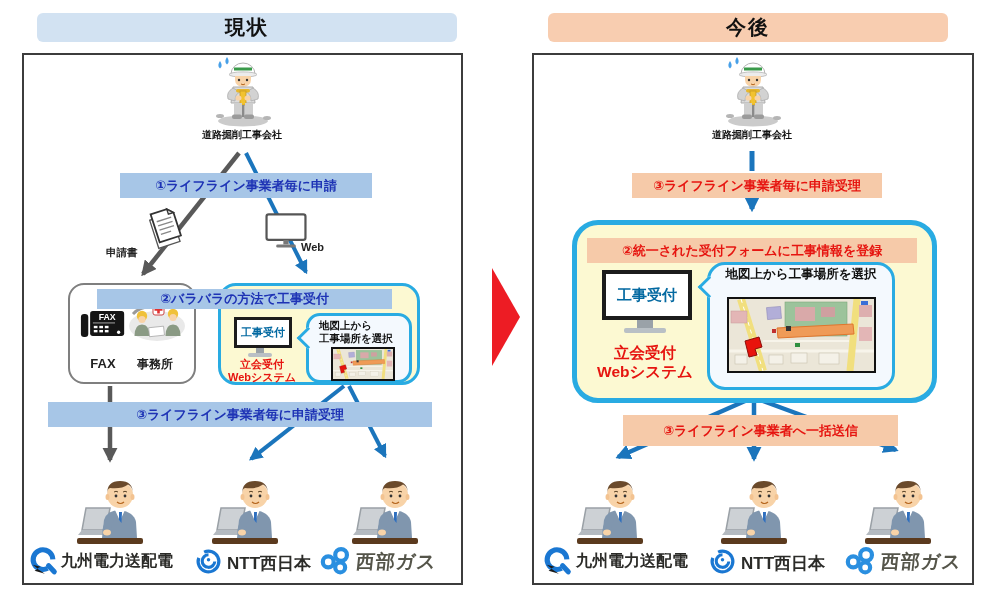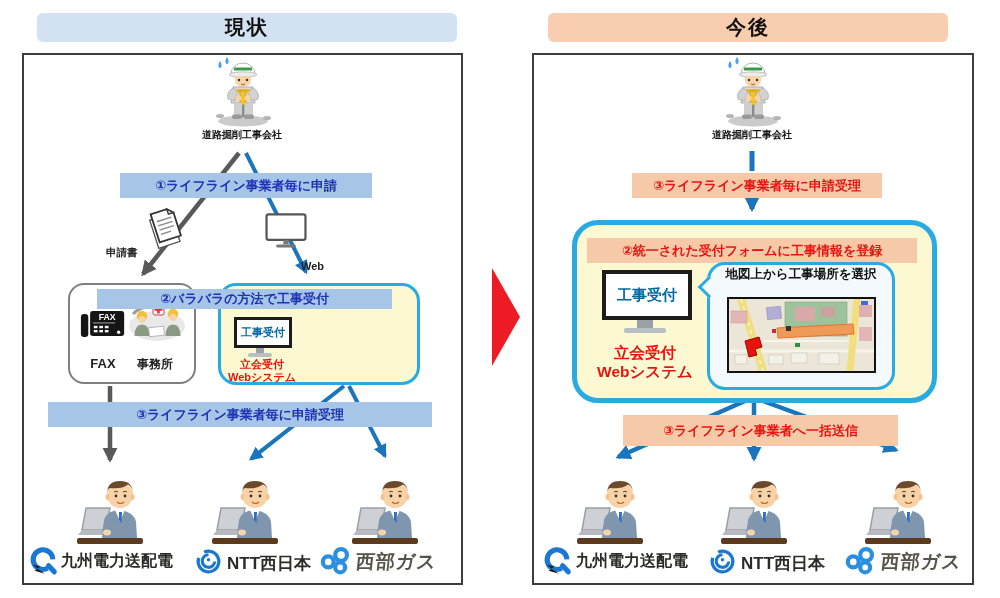--- a/index.html
+++ b/index.html
@@ -213,21 +213,21 @@
   <div class="step step-blue" style="left:120px;top:173px;width:252px;height:25px;">①ライフライン事業者毎に申請</div>
 
   <svg class="icon-svg" style="left:141px;top:204px;width:50px;height:52px;">
       <use href="#sym-doc"></use>
     </svg>
   <div class="small-label" style="left:106px;top:246px;width:50px;font-size:10.5px;">申請書</div>
 
   <svg class="icon-svg" style="left:263px;top:212px;width:46px;height:40px;">
       <use href="#sym-webmon"></use>
     </svg>
-  <div class="small-label" style="left:301px;top:241px;font-size:11px;margin-top:19px;">Web</div>
+  <div class="small-label" style="left:301px;top:241px;font-size:11px;">Web</div>
 
   <div class="roundbox gray-box" style="left:68px;top:283px;width:124px;height:97px;">
     <svg class="icon-svg" style="left:10px;top:20px;width:46px;height:38px;">
         <use href="#sym-fax"></use>
       </svg>
     <div class="small-label" style="left:8px;top:71px;width:50px;text-align:center;font-size:13px;">FAX</div>
     <svg class="icon-svg" style="left:58px;top:17px;width:58px;height:40px;">
         <use href="#sym-office"></use>
       </svg>
     <div class="small-label" style="left:56px;top:71px;width:58px;text-align:center;font-size:12px;">事務所</div>
@@ -238,20 +238,30 @@
   <div class="step step-blue" style="left:97px;top:289px;width:295px;height:20px;">②バラバラの方法で工事受付</div>
 
   <div class="mon-screen" style="left:234px;top:317px;width:52px;height:25px;font-size:11px;">工事受付</div>
   <div class="mon-neck" style="left:256px;top:348px;width:8px;height:5px;"></div>
   <div class="mon-base" style="left:248px;top:353px;width:24px;height:4px;"></div>
   <div class="sys-label" style="left:219px;top:358px;width:86px;font-size:11px;line-height:1.2;">
     <span style="display:block">立会受付</span>
     <span style="display:block">Webシステム</span>
   </div>
 
+  <div class="bubble" style="left:306px;top:313px;width:100px;height:64px;">
+    <div class="bubble-tail"></div>
+    <div class="bubble-text" style="left:10px;top:3px;font-size:10.5px;">
+      <span style="display:block">地図上から</span>
+      <span style="display:block">工事場所を選択</span>
+    </div>
+    <svg class="map-frame" style="left:22px;top:31px;width:60px;height:30px;" viewBox="0 0 145 72" preserveAspectRatio="none">
+        <use href="#sym-map"></use>
+      </svg>
+  </div>
 
   <div class="step step-blue" style="left:48px;top:402px;width:384px;height:25px;">③ライフライン事業者毎に申請受理</div>
 
   <svg class="icon-svg person" style="left:74px;top:468px;width:72px;height:78px;">
       <use href="#sym-person"></use>
     </svg>
   <svg class="icon-svg person" style="left:209px;top:468px;width:72px;height:78px;">
       <use href="#sym-person"></use>
     </svg>
   <svg class="icon-svg person" style="left:349px;top:468px;width:72px;height:78px;">

